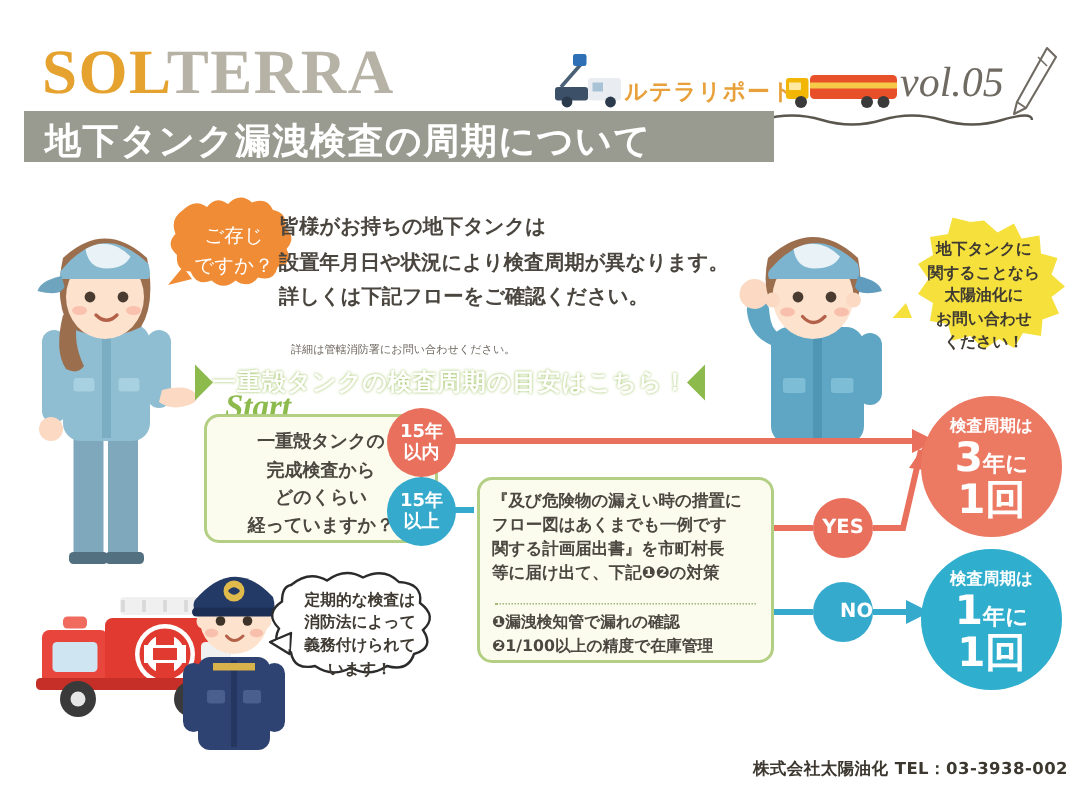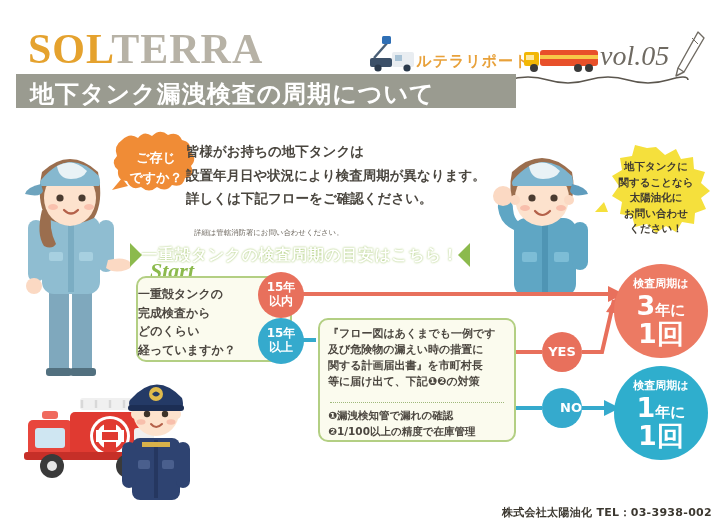--- a/index.html
+++ b/index.html
@@ -49,21 +49,21 @@
     position:absolute;left:14px;top:4px;
     font-size:24px;font-weight:bold;color:#ffffff;letter-spacing:1px;
   }
 
   
   .bubble-orange{
     position:absolute;left:112px;top:134px;width:88px;height:62px;
   }
   .bubble-orange .txt{
     position:absolute;left:0;top:14px;width:88px;text-align:center;
-    font-size:13px;color:#ffffff;font-weight:bold;line-height:1.5;z-index:2;
+    font-size:13px;color:#ffffff;font-weight:normal;line-height:1.5;z-index:2;
   }
   .intro{
     position:absolute;left:186px;top:140px;width:300px;
     font-size:13.5px;color:#4a463f;line-height:1.75;font-weight:bold;
   }
   .intro .note{
     display:block;margin-top:5px;font-size:7.4px;font-weight:normal;
     color:#6d675e;line-height:1.5;
   }
 
@@ -88,21 +88,21 @@
   .start-label{
     position:absolute;left:150px;top:258px;
     font-family:"Liberation Serif","DejaVu Serif",serif;
     font-style:italic;font-weight:bold;font-size:22px;color:#8cba4d;text-decoration:underline;
   }
   .start-box{
     position:absolute;left:136px;top:276px;width:152px;height:82px;
     border:2px solid #b3cf83;border-radius:10px;background:#fbfbee;
   }
   .start-box .txt{
-    position:absolute;left:0;top:7px;width:152px;
+    position:absolute;left:0;top:7px;width:152px;text-align:center;
     font-size:12px;font-weight:bold;color:#4c4740;line-height:1.55;
   }
 
   .mid-box{
     position:absolute;left:318px;top:318px;width:194px;height:120px;
     border:2px solid #b3cf83;border-radius:10px;background:#fbfbee;
   }
   .mid-box .q{
     position:absolute;left:8px;top:6px;width:180px;
     font-size:11px;font-weight:bold;color:#4c4740;line-height:1.45;
@@ -340,22 +340,22 @@
     <div>以内</div>
   </div>
 
   <div class="pill blue" style="left:258px;top:318px;">
     <div>15年</div>
     <div>以上</div>
   </div>
 
   <div class="mid-box">
     <div class="q">
-      <div>『フロー図はあくまでも一例です</div>
-      <div>及び危険物の漏えい時の措置に</div>
+      <div>『及び危険物の漏えい時の措置に</div>
+      <div>フロー図はあくまでも一例です</div>
       <div>関する計画届出書』を市町村長</div>
       <div>等に届け出て、下記❶❷の対策</div>
     </div>
     <div class="dash"></div>
     <div class="items">
       <div>❶漏洩検知管で漏れの確認</div>
       <div>❷1/100以上の精度で在庫管理</div>
     </div>
   </div>
 
@@ -412,16 +412,29 @@
     <circle cx="38" cy="22" r="7" fill="#e0bb4c"></circle>
     <path d="M34 22 q4 -5 8 0 q-4 5 -8 0z" fill="#243a66"></path>
 
     <circle cx="29" cy="42" r="3.2" fill="#3d3329"></circle>
     <circle cx="47" cy="42" r="3.2" fill="#3d3329"></circle>
     <ellipse cx="23" cy="50" rx="4.5" ry="2.8" fill="#f7b9a6" opacity=".85"></ellipse>
     <ellipse cx="53" cy="50" rx="4.5" ry="2.8" fill="#f7b9a6" opacity=".85"></ellipse>
     <path d="M33 52 q5 6 11 0" stroke="#b4614a" stroke-width="2" fill="none" stroke-linecap="round"></path>
   </svg>
 
+  <div class="fbubble">
+    <svg viewBox="0 0 124 80" style="position:absolute;left:0;top:0;width:124px;height:80px;">
+      <path d="M16 8 q12 -10 24 -3 q12 -9 24 -2 q14 -7 24 3 q16 1 14 14 q12 9 2 18 q8 12 -6 16 q-4 12 -18 8 q-12 8 -24 1 q-12 7 -24 -1 q-14 3 -16 -9 q-14 -4 -8 -16 q-10 -10 2 -18 q0 -10 6 -11z" fill="#ffffff" stroke="#2b2b2b" stroke-width="1.6"></path>
+      <path d="M16 40 l-14 6 l13 8z" fill="#ffffff" stroke="#2b2b2b" stroke-width="1.6" stroke-linejoin="round"></path>
+      <path d="M6 45 l9 -3 l0 9z" fill="#ffffff"></path>
+    </svg>
+    <div class="txt">
+      <div>定期的な検査は</div>
+      <div>消防法によって</div>
+      <div>義務付けられて</div>
+      <div>います！</div>
+    </div>
+  </div>
 
   <div class="footer">株式会社太陽油化  TEL：03-3938-002</div>
 
 </div>
 
 </body></html>

